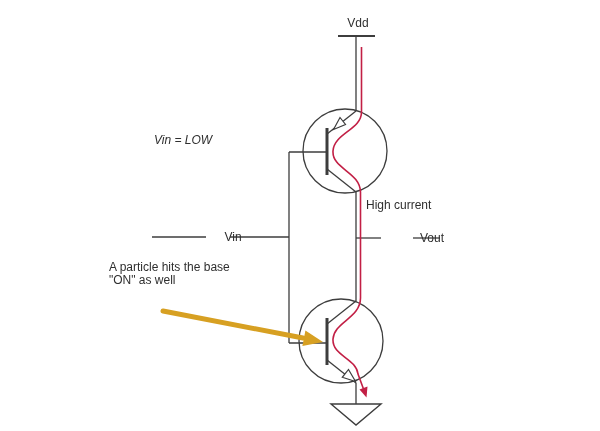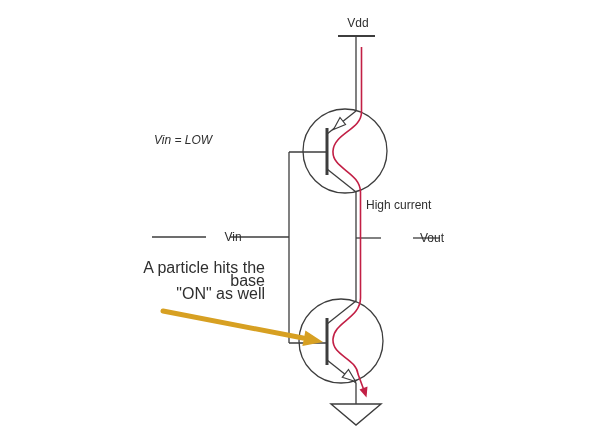--- a/index.html
+++ b/index.html
@@ -23,22 +23,22 @@
     position:absolute;
     font-size:12px;
     line-height:14px;
     color:var(--text);
     white-space:nowrap;
   }
   .centered{text-align:center;}
   #annotation{
     position:absolute;
     left:109px;top:261px;width:156px;
-    font-size:16px;line-height:13px;
-    text-align:right;
+    font-size:12px;line-height:13px;
+    text-align:left;
     white-space:normal;
   }
   #annotation span{display:block;}
   
   .wire{stroke:var(--wire);stroke-width:1.3;fill:none;}
   .rail{stroke:var(--wire);stroke-width:2;fill:none;}
   .bar{stroke:var(--wire);stroke-width:3;fill:none;}
   .circle{stroke:var(--wire);stroke-width:1.3;fill:none;}
   .open-arrow{fill:var(--background);stroke:var(--wire);stroke-width:1.2;}
   .gnd{stroke:var(--wire);stroke-width:1.4;fill:none;}

